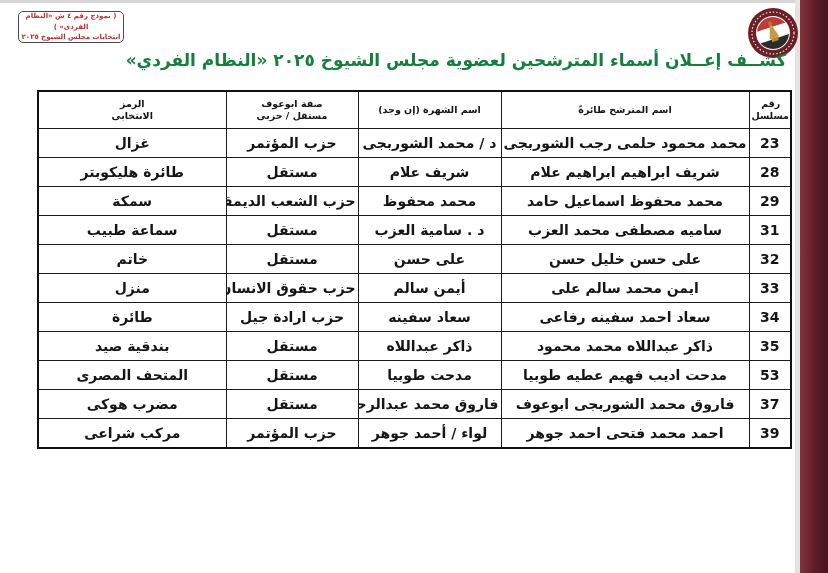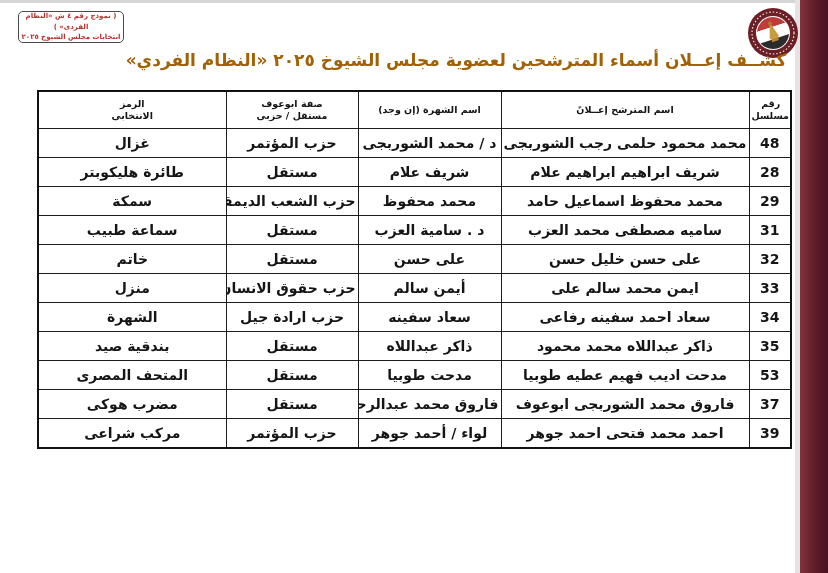--- a/index.html
+++ b/index.html
@@ -18,21 +18,21 @@
   .form-box{
     position:absolute;left:18px;top:11px;width:104px;height:30px;
     border:1px solid #4a4a4a;border-radius:5px;
     display:flex;flex-direction:column;justify-content:center;align-items:center;
     color:#b8332e;font-size:7px;font-weight:bold;line-height:1.5;text-align:center;
     direction:rtl;
   }
   .logo{position:absolute;left:747px;top:7px;width:52px;height:52px;}
   .title{
     position:absolute;left:120px;top:50px;width:672px;
-    text-align:center;color:#a16207;font-weight:bold;font-size:17px;
+    text-align:center;color:#15803d;font-weight:bold;font-size:17px;
     direction:rtl;white-space:nowrap;
   }
   table.cand{
     position:absolute;left:37px;top:90px;
     border-collapse:collapse;table-layout:fixed;width:753px;
     direction:rtl;
   }
   table.cand th,table.cand td{
     border:1.2px solid #1c1c1c;
     text-align:center;vertical-align:middle;
@@ -89,31 +89,31 @@
       <col style="width:42px">
       <col style="width:248px">
       <col style="width:143px">
       <col style="width:132px">
       <col style="width:188px">
     </colgroup>
     <thead>
       <tr>
         <th>رقم
 مسلسل</th>
-        <th>اسم المترشح إعــلانً</th>
+        <th>اسم المترشح طائرةً</th>
         <th>اسم الشهرة (إن وجد)</th>
         <th>صفة ابوعوف
 مستقل / حزبى</th>
         <th>الرمز
 الانتخابى</th>
       </tr>
     </thead>
     <tbody id="table-body">
         <tr>
-      <td class="serial">48</td>
+      <td class="serial">23</td>
       <td>محمد محمود حلمى رجب الشوربجى</td>
       <td>د / محمد الشوربجى</td>
       <td>حزب المؤتمر</td>
       <td>غزال</td>
     </tr>
         <tr>
       <td class="serial">28</td>
       <td>شريف ابراهيم ابراهيم علام</td>
       <td>شريف علام</td>
       <td>مستقل</td>
@@ -145,21 +145,21 @@
       <td>ايمن محمد سالم على</td>
       <td>أيمن سالم</td>
       <td>حزب حقوق الانسان والمواطنة</td>
       <td>منزل</td>
     </tr>
         <tr>
       <td class="serial">34</td>
       <td>سعاد احمد سفينه رفاعى</td>
       <td>سعاد سفينه</td>
       <td>حزب ارادة جيل</td>
-      <td>الشهرة</td>
+      <td>طائرة</td>
     </tr>
         <tr>
       <td class="serial">35</td>
       <td>ذاكر عبداللاه محمد محمود</td>
       <td>ذاكر عبداللاه</td>
       <td>مستقل</td>
       <td>بندقية صيد</td>
     </tr>
         <tr>
       <td class="serial">53</td>

